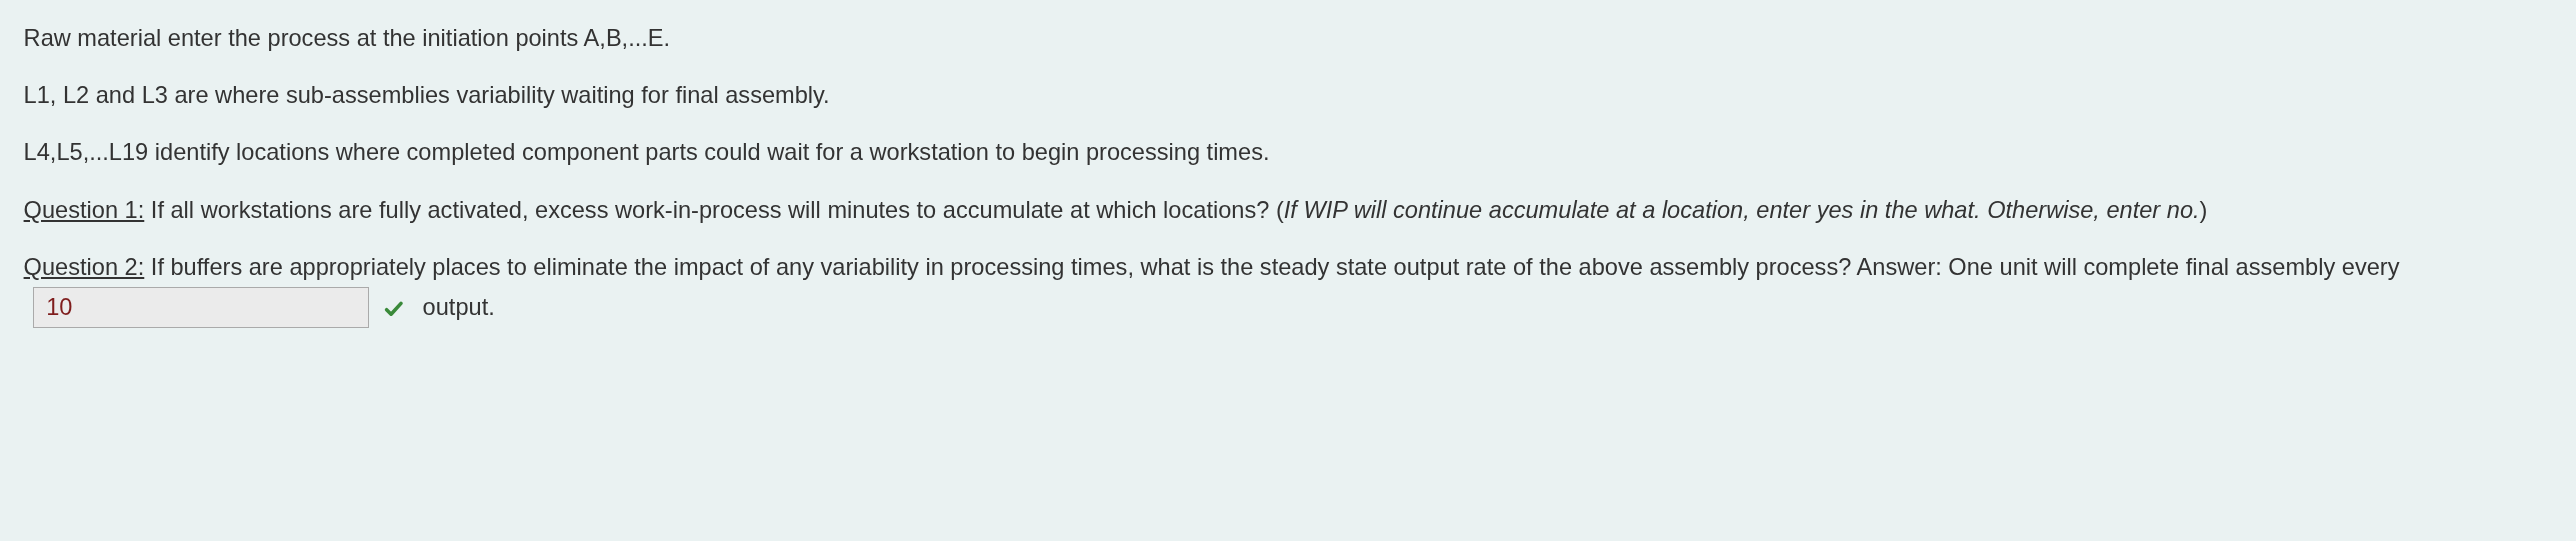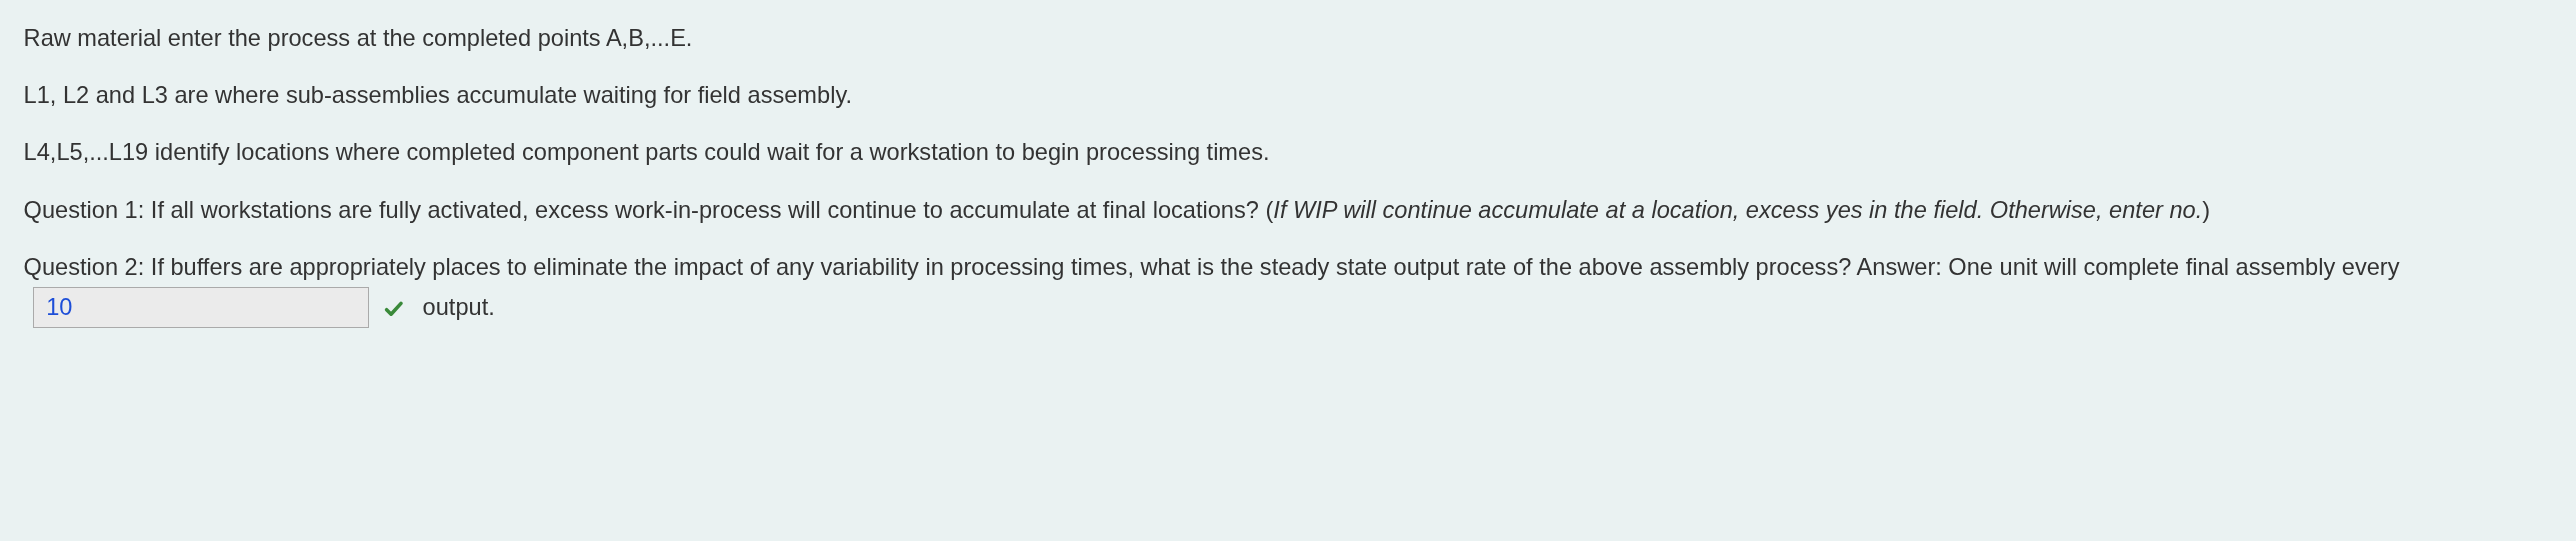--- a/index.html
+++ b/index.html
@@ -13,60 +13,61 @@
       font-size: 23.6px;
       color: #333;
       padding: 19.6px 23.6px;
       line-height: 1.6;
       width: 2576px;
     }
     p {
       margin-bottom: 19.6px;
     }
     .underline {
+      text-decoration: underline;
     }
     .italic {
       font-style: italic;
     }
     .answer-input {
       display: inline-block;
       background-color: #ebebeb;
       border: 1px solid #aaa;
       padding: 5.9px 11.8px;
       margin: 0 9.8px;
       min-width: 69px;
       text-align: left;
       font-size: 23.6px;
-      color: #1d4ed8;
+      color: #7f1d1d;
       font-family: inherit;
     }
     .check-icon {
       display: inline-block;
       color: #3a8a3a;
       font-weight: bold;
       margin: 0 11.8px 0 3.9px;
       font-size: 23.6px;
     }
     .check-icon svg {
       width: 21.6px;
       height: 21.6px;
       vertical-align: middle;
     }
   </style>
 </head>
 <body>
 
-<p>Raw material enter the process at the completed points A,B,...E.</p>
+<p>Raw material enter the process at the initiation points A,B,...E.</p>
 
-<p>L1, L2 and L3 are where sub-assemblies accumulate waiting for field assembly.</p>
+<p>L1, L2 and L3 are where sub-assemblies variability waiting for final assembly.</p>
 
 <p>L4,L5,...L19 identify locations where completed component parts could wait for a workstation to begin processing times.</p>
 
 <p>
-  <span class="underline">Question 1:</span><span> If all workstations are fully activated, excess work-in-process will continue to accumulate at final locations? (</span><span class="italic">If WIP will continue accumulate at a location, excess yes in the field. Otherwise, enter no.</span><span>)</span>
+  <span class="underline">Question 1:</span><span> If all workstations are fully activated, excess work-in-process will minutes to accumulate at which locations? (</span><span class="italic">If WIP will continue accumulate at a location, enter yes in the what. Otherwise, enter no.</span><span>)</span>
 </p>
 
 <p>
   <span class="underline">Question 2:</span><span> If buffers are appropriately places to eliminate the impact of any variability in processing times, what is the steady state output rate of the above assembly process? Answer: One unit will complete final assembly every </span><input type="text" class="answer-input" value="10" style=""><span class="check-icon"><svg viewBox="0 0 24 24" fill="none" stroke="#3a8a3a" stroke-width="4" stroke-linecap="round" stroke-linejoin="round">
         <polyline points="4 13 9 18 20 6"></polyline>
       </svg></span><span> output.</span>
 </p>
 
 
 </body></html>

